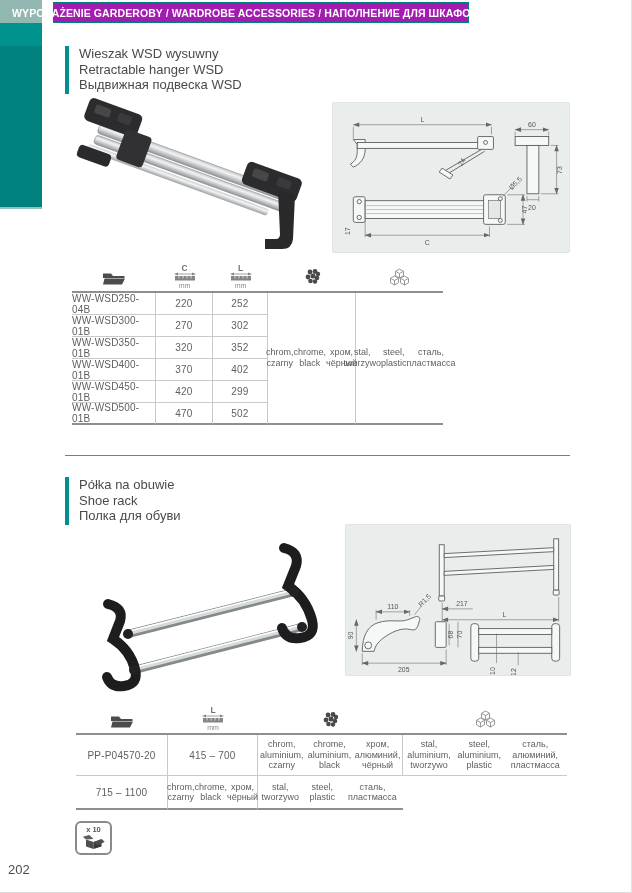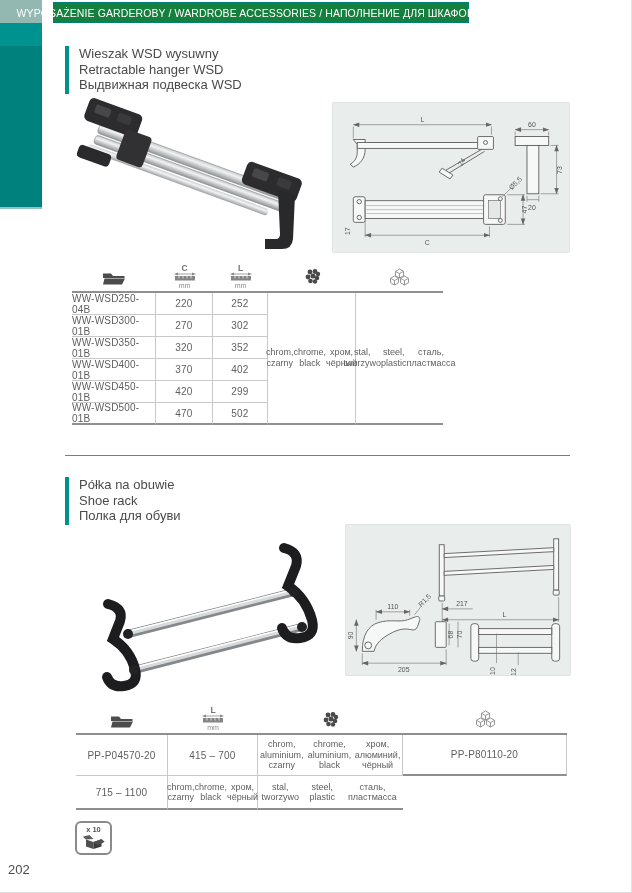--- a/index.html
+++ b/index.html
@@ -11,22 +11,22 @@
     overflow:hidden;
   }
   
   .sidebar { position:absolute; left:0; top:0; width:42px; }
   .sb1 { height:23px; background:#93b7b1; }
   .sb2 { height:23px; background:#00928f; }
   .sb3 { height:163px; background:#00817e; border-bottom:2px solid #8fc2bd; }
   
   .header-bar {
     position:absolute; left:53px; top:2px; width:416px; height:21px;
-    background:#15803d; border:1px solid #00807d; color:#ffffff;
-    font-size:10.5px; font-weight:normal; letter-spacing:0.1px;
+    background:#a21caf; border:1px solid #00807d; color:#ffffff;
+    font-size:10.5px; font-weight:bold; letter-spacing:0.1px;
     display:flex; align-items:center; justify-content:center;
     text-transform:uppercase; white-space:nowrap;
   }
   
   .section-title { position:absolute; display:flex; }
   .title-accent { width:4px; background:#00918e; }
   .title-lines { margin-left:10px; font-size:13px; line-height:15.5px; color:#4a4a4a; }
   
   .tech-panel { position:absolute; background:#e9edeb; border:1px solid #e0e4e2; border-radius:2px; }
   .tech-panel svg { display:block; width:100%; height:100%; }
@@ -405,22 +405,26 @@
       </svg>
     </div>
 
     <div class="td br bb">PP-P04570-20</div>
     <div class="td br bb">415 – 700</div>
     <div class="td multi br bb">
       <div>chrom, aluminium, czarny</div>
       <div>chrome, aluminium, black</div>
       <div>хром, алюминий, чёрный</div>
     </div>
-
-    <div class="td br bbh">PP-P80110-20</div>
+    <div class="td multi bb">
+      <div>stal, aluminium, tworzywo</div>
+      <div>steel, aluminium, plastic</div>
+      <div>сталь, алюминий, пластмасса</div>
+    </div>
+
     <div class="td br bbh">715 – 1100</div>
     <div class="td multi br bbh">
       <div>chrom, czarny</div>
       <div>chrome, black</div>
       <div>хром, чёрный</div>
     </div>
     <div class="td multi bbh">
       <div>stal, tworzywo</div>
       <div>steel, plastic</div>
       <div>сталь, пластмасса</div>

